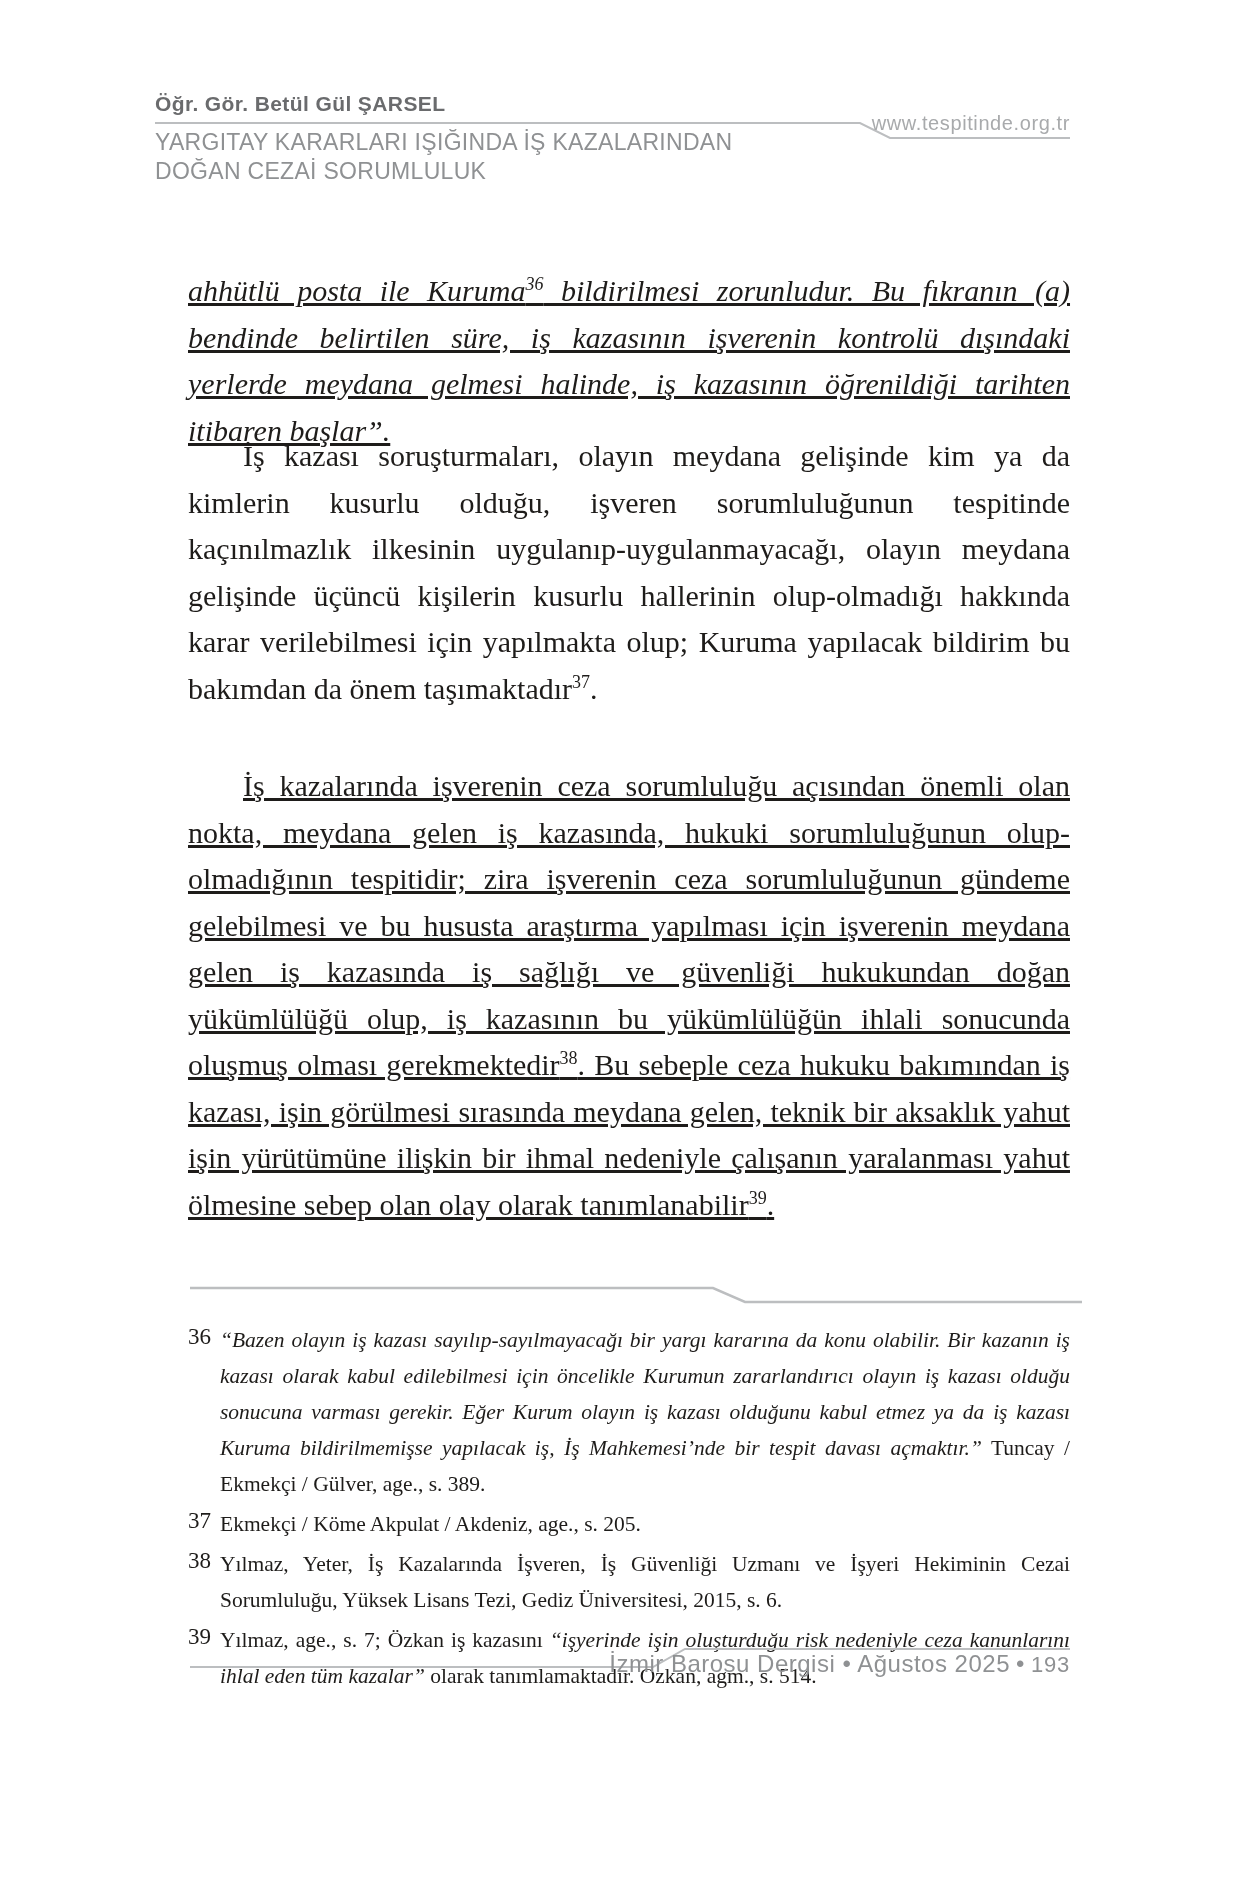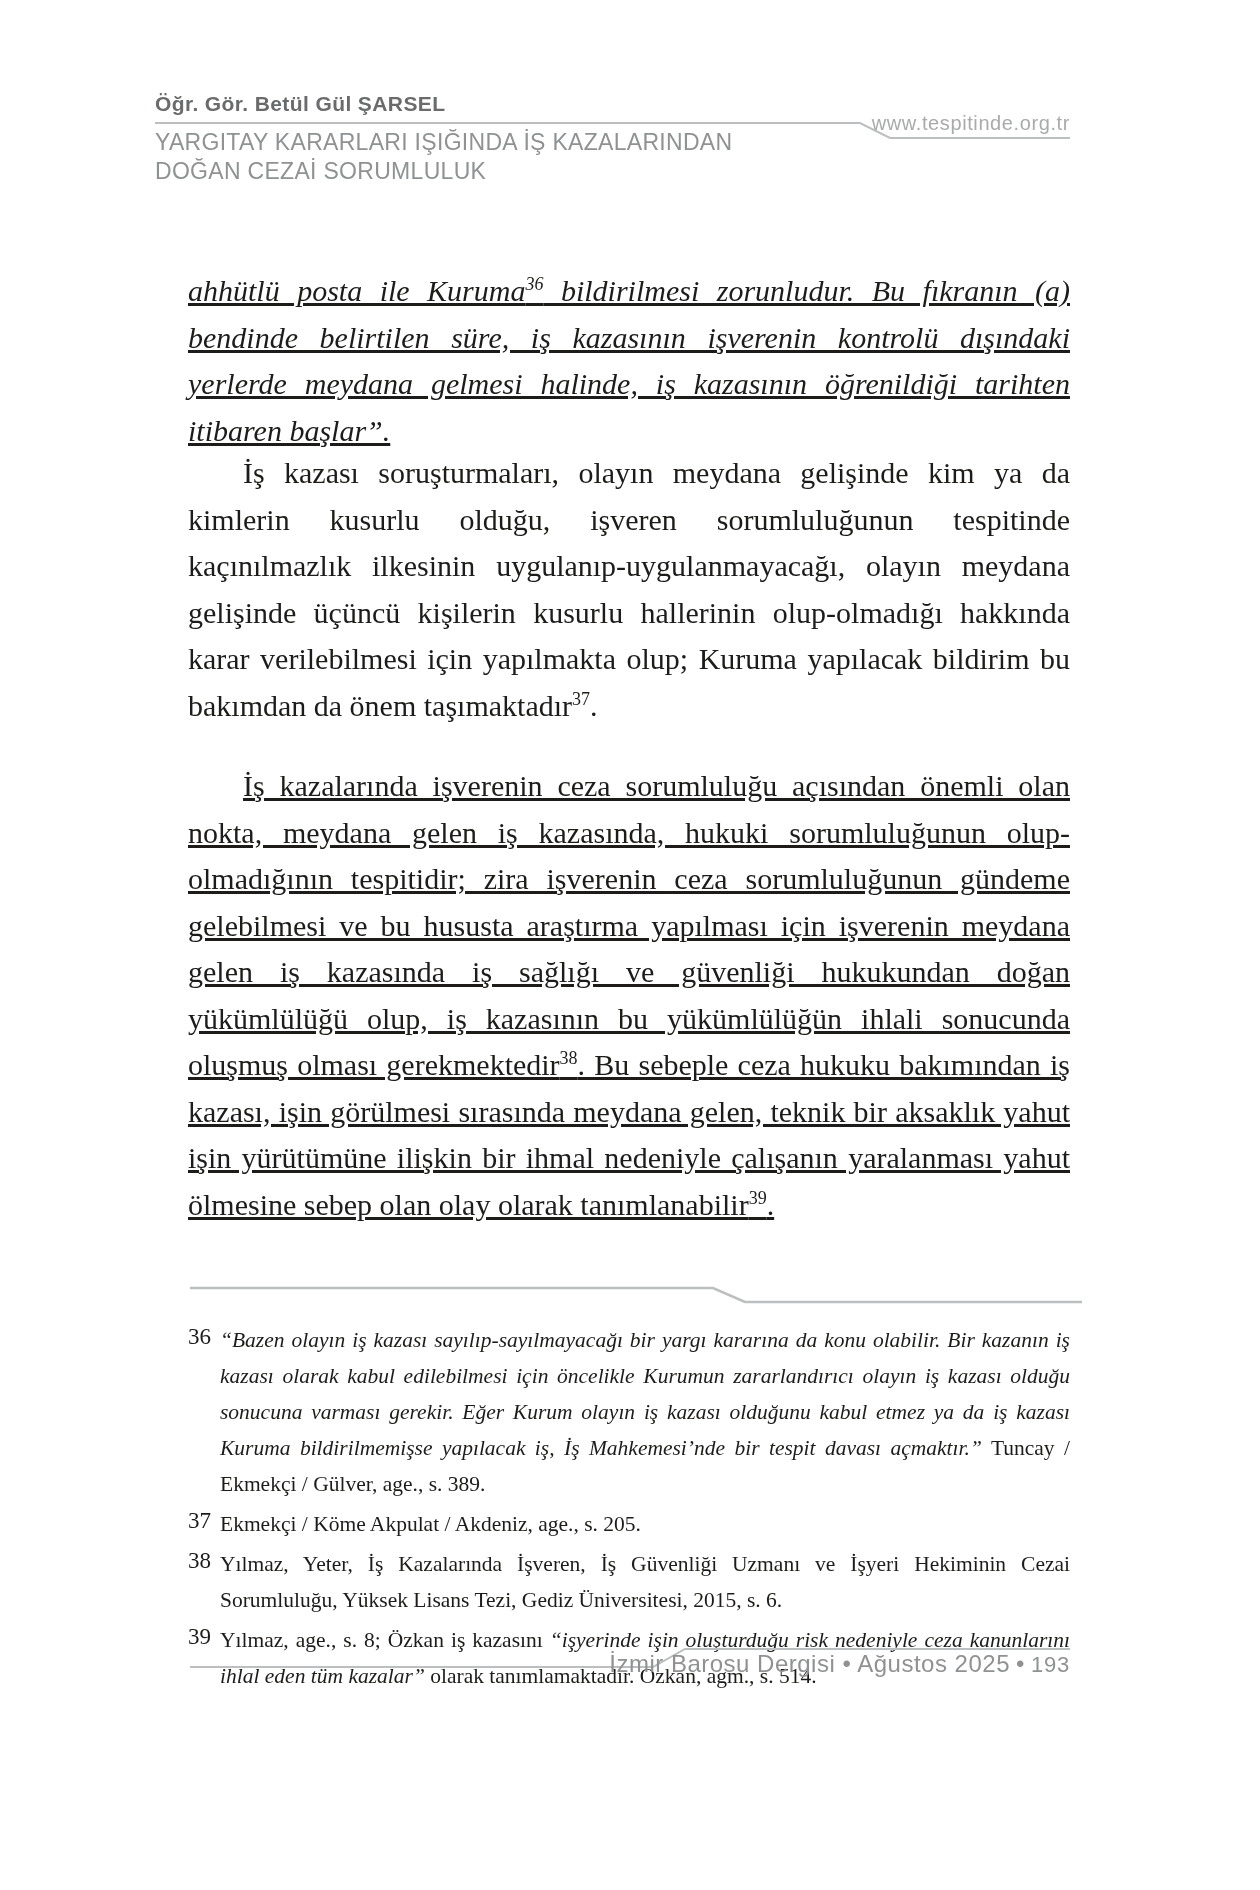--- a/index.html
+++ b/index.html
@@ -32,21 +32,21 @@
     font-size:23px;line-height:29px;letter-spacing:.3px;
     color:#8f9193;
   }
   
   .para{
     position:absolute;left:188px;width:882px;
     font-size:30px;line-height:46.5px;
     text-align:justify;
   }
   .para.p1{top:238px;font-style:italic;text-decoration:underline;}
-  .para.p2{top:414px;text-indent:55px;margin-top:36px;}
+  .para.p2{top:397px;text-indent:55px;margin-top:36px;}
   .para.p3{top:733px;text-indent:55px;text-decoration:underline;}
   .sup{vertical-align:super;font-size:60%;line-height:0;}
   .it{font-style:italic;}
   
   .fn-rule{position:absolute;left:188px;top:1286px;width:897px;height:20px;}
   .footnotes{
     position:absolute;left:188px;top:1322px;width:882px;
     font-size:21.5px;line-height:36px;
   }
   .fn{position:relative;padding-left:32px;margin-bottom:4px;text-align:justify;}
@@ -100,21 +100,21 @@
     <div class="fn">
       <span class="fn-num">37</span>
       <span><span>Ekmekçi / Köme Akpulat / Akdeniz, age., s. 205.</span></span>
     </div>
     <div class="fn">
       <span class="fn-num">38</span>
       <span><span>Yılmaz, Yeter, İş Kazalarında İşveren, İş Güvenliği Uzmanı ve İşyeri Hekiminin Cezai Sorumluluğu, Yüksek Lisans Tezi, Gediz Üniversitesi, 2015, s. 6.</span></span>
     </div>
     <div class="fn">
       <span class="fn-num">39</span>
-      <span><span>Yılmaz, age., s. 8; Özkan iş kazasını </span><span class="it">“işyerinde işin oluşturduğu risk nedeniyle ceza kanunlarını ihlal eden tüm kazalar”</span><span> olarak tanımlamaktadır. Özkan, agm., s. 514.</span></span>
+      <span><span>Yılmaz, age., s. 7; Özkan iş kazasını </span><span class="it">“işyerinde işin oluşturduğu risk nedeniyle ceza kanunlarını ihlal eden tüm kazalar”</span><span> olarak tanımlamaktadır. Özkan, agm., s. 514.</span></span>
     </div>
   </div>
 
   <svg class="footer-rule" viewBox="0 0 882 26" preserveAspectRatio="none" aria-hidden="true">
     <polyline points="2,22 465,22 497,4 882,4" fill="none" stroke-width="2" stroke="#bcbec0"></polyline>
   </svg>
 
   <div class="footer-text">
     <span>İzmir Barosu Dergisi • Ağustos 2025</span><span class="sep">•</span><span class="page-num">193</span>
   </div>

